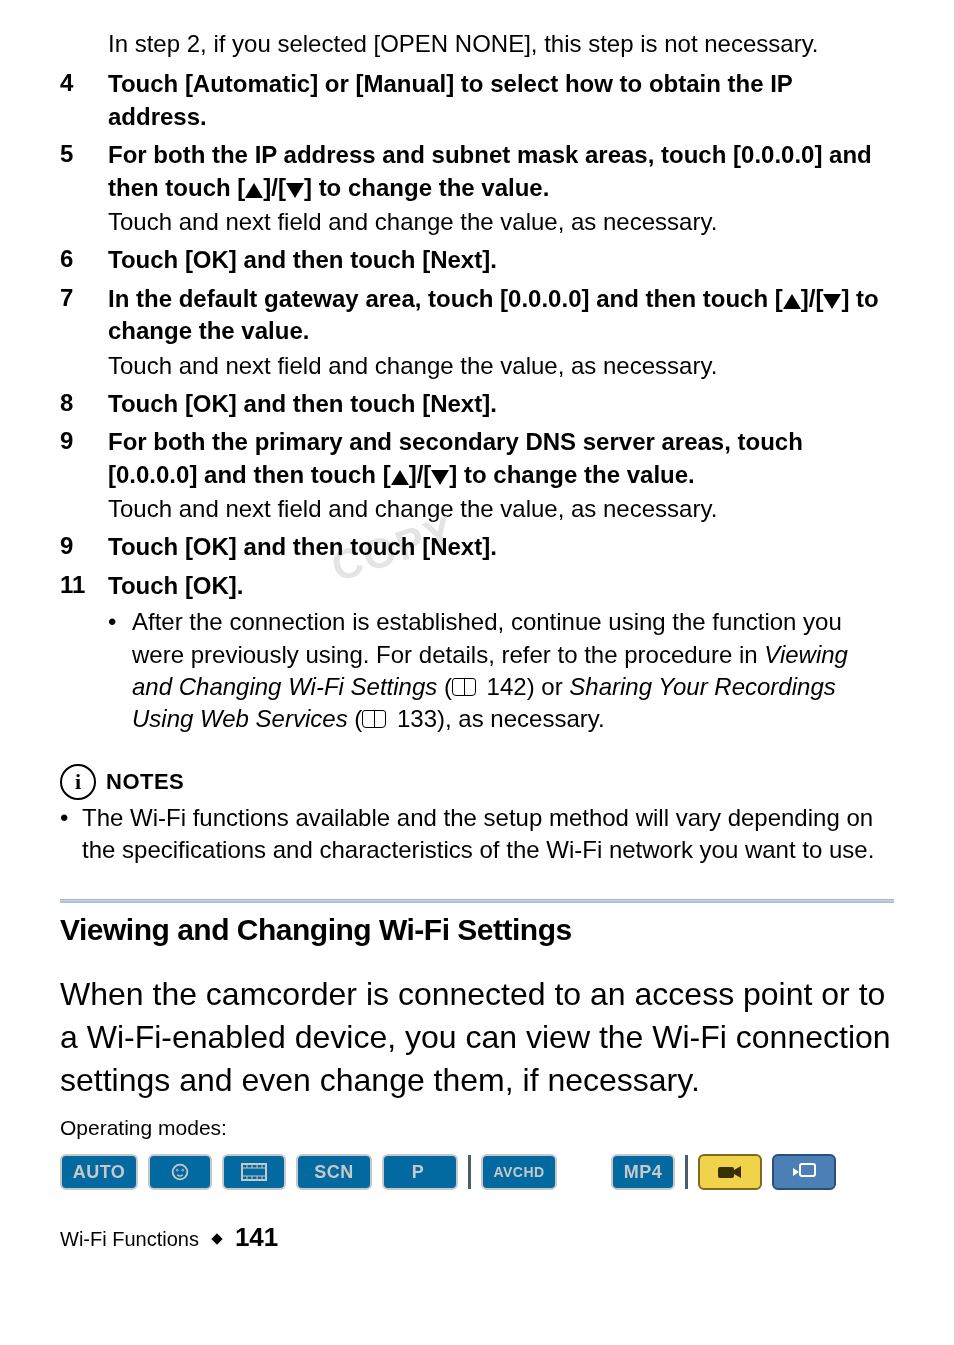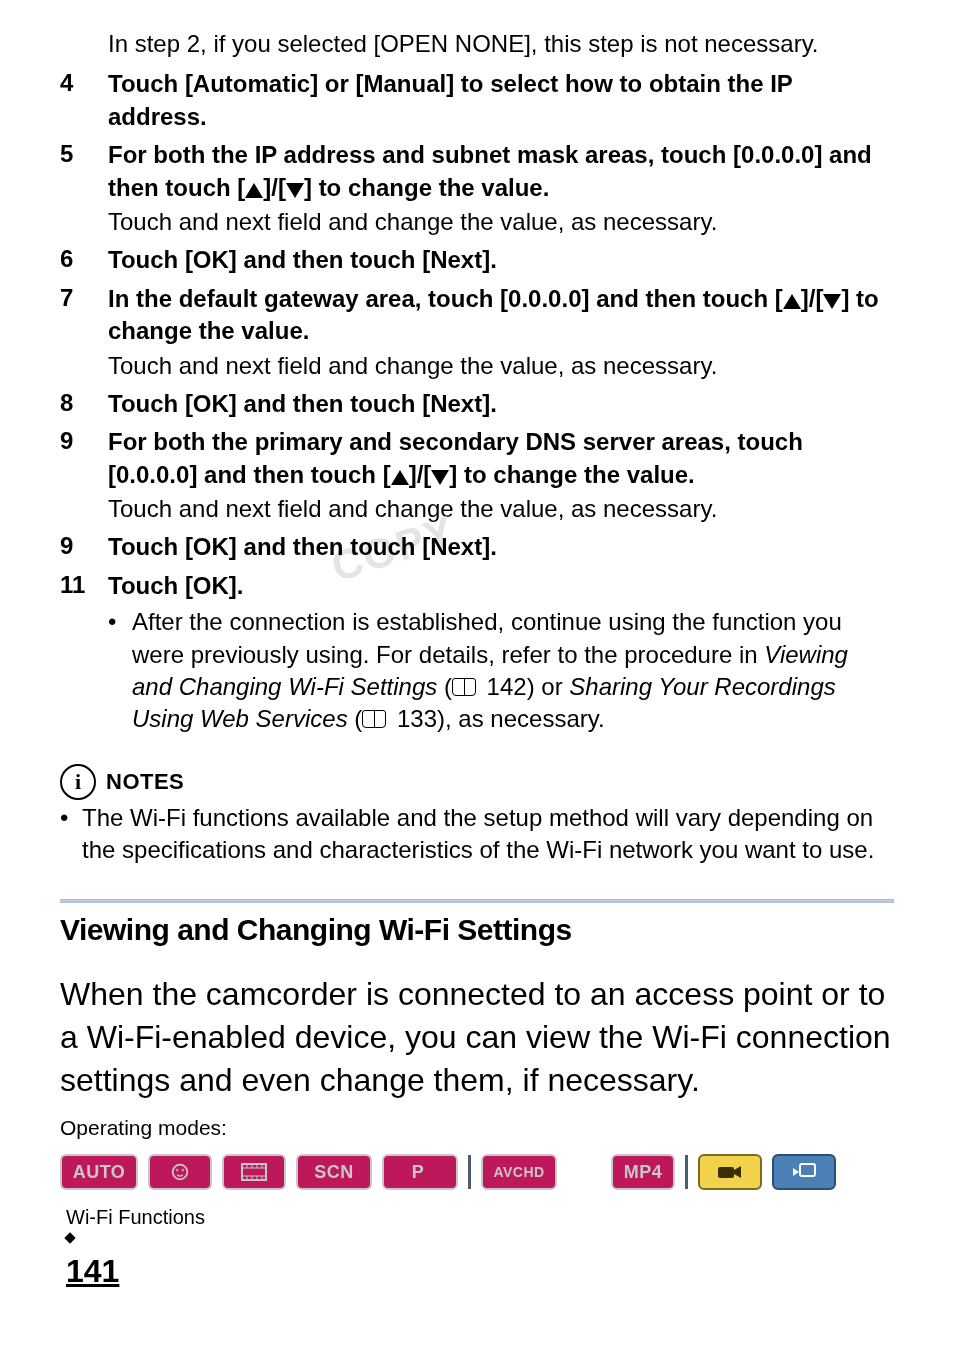--- a/index.html
+++ b/index.html
@@ -178,21 +178,21 @@
     display: inline-flex;
     align-items: center;
     justify-content: center;
     font-weight: bold;
     font-size: 18px;
     letter-spacing: 0.5px;
   }
   .chip-disabled {
     color: #c8c8c8;
     border-color: #c8c8c8;
-    background: #be185d;
+    background: #0369a1;
   }
   .chip-yellow {
     background: #f1d24b;
     border-color: #7d6a20;
     color: #3a2f00;
   }
   .chip-blue {
     background: #4b7fb5;
     border-color: #2b5078;
     color: #fff;
@@ -206,32 +206,29 @@
   .chip-mp4    { width: 60px; margin-left: 44px; }
   .chip-cam    { width: 60px; }
   .chip-play   { width: 60px; }
   .sep-bar {
     width: 3px;
     height: 34px;
     background: #4a5c6e;
   }
   .chip-disabled svg * { stroke: #c8c8c8; fill: none; }
   .footer {
-    margin-top: 16px;
-    display: flex;
-    justify-content: flex-end;
+    margin-top: 32px;
+    display: flex;
     align-items: baseline;
     font-size: 20px;
     gap: 8px;
-    flex-direction: column;
   }
   .footer .pg {
     font-weight: bold;
-    font-size: 32px;
-    text-decoration: underline;
+    font-size: 26px;
   }
   .diamond {
     display: inline-block;
     width: 8px; height: 8px;
     background: #000;
     transform: rotate(45deg);
     margin: 0 6px;
     position: relative;
     top: -3px;
   }

